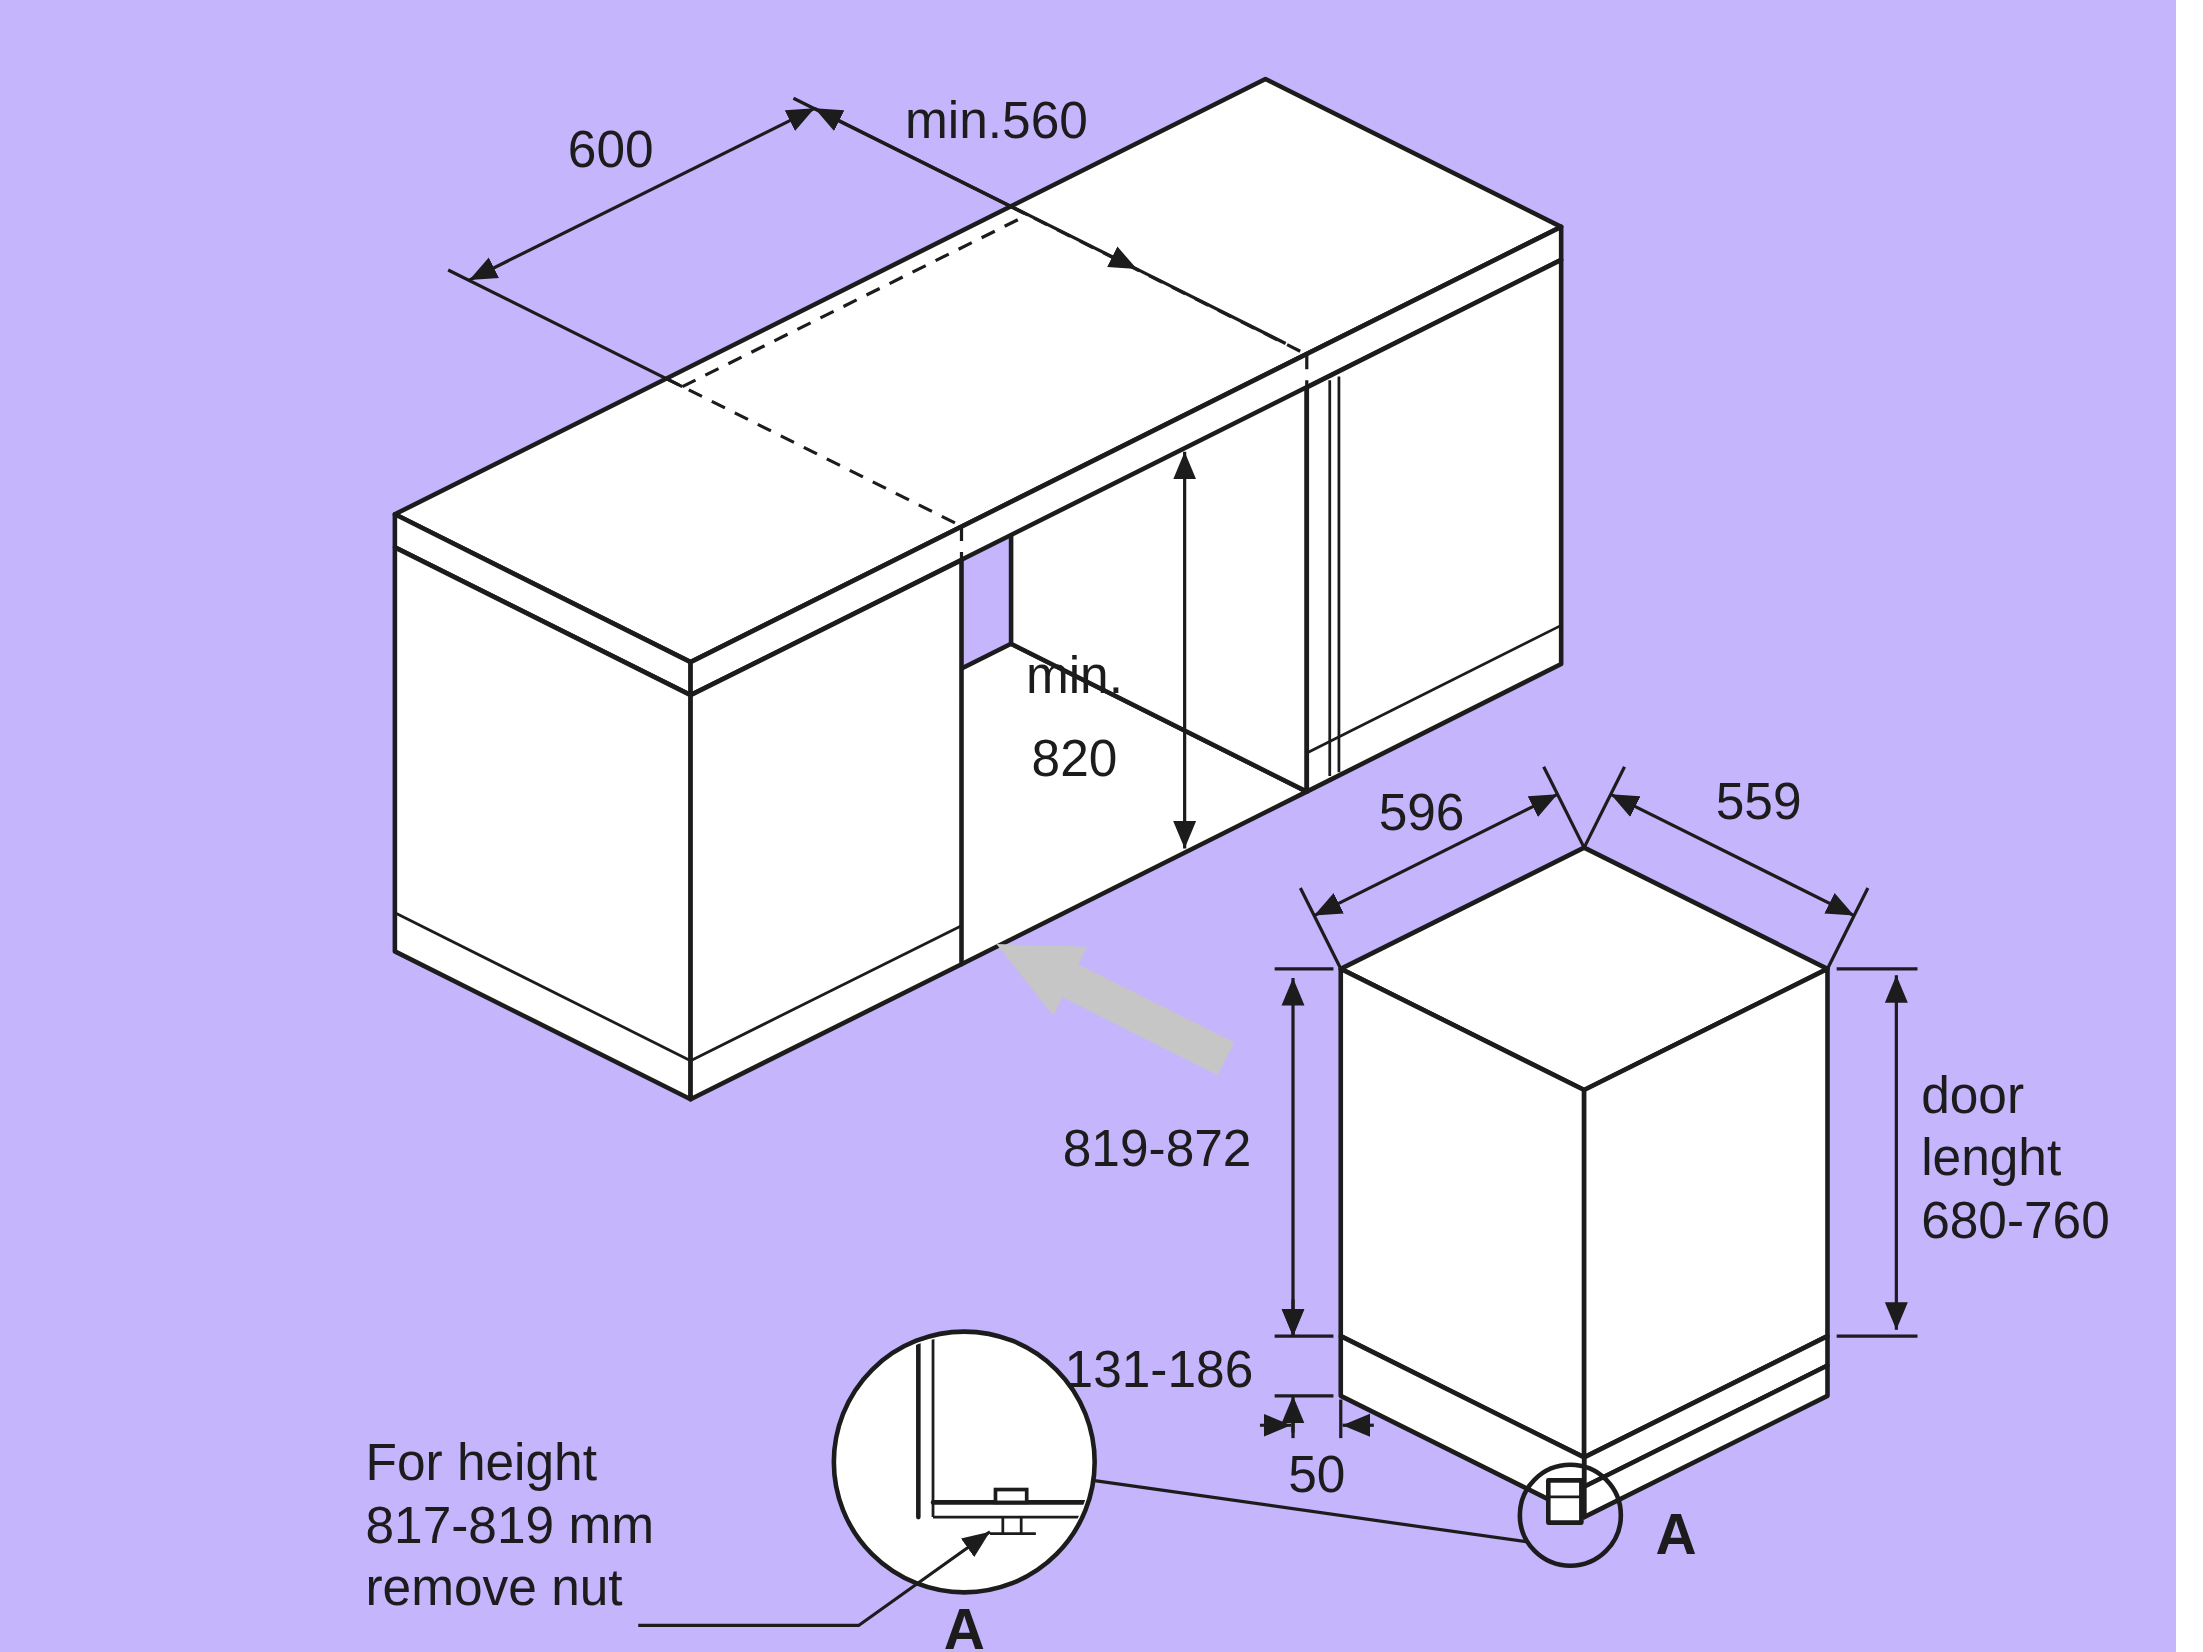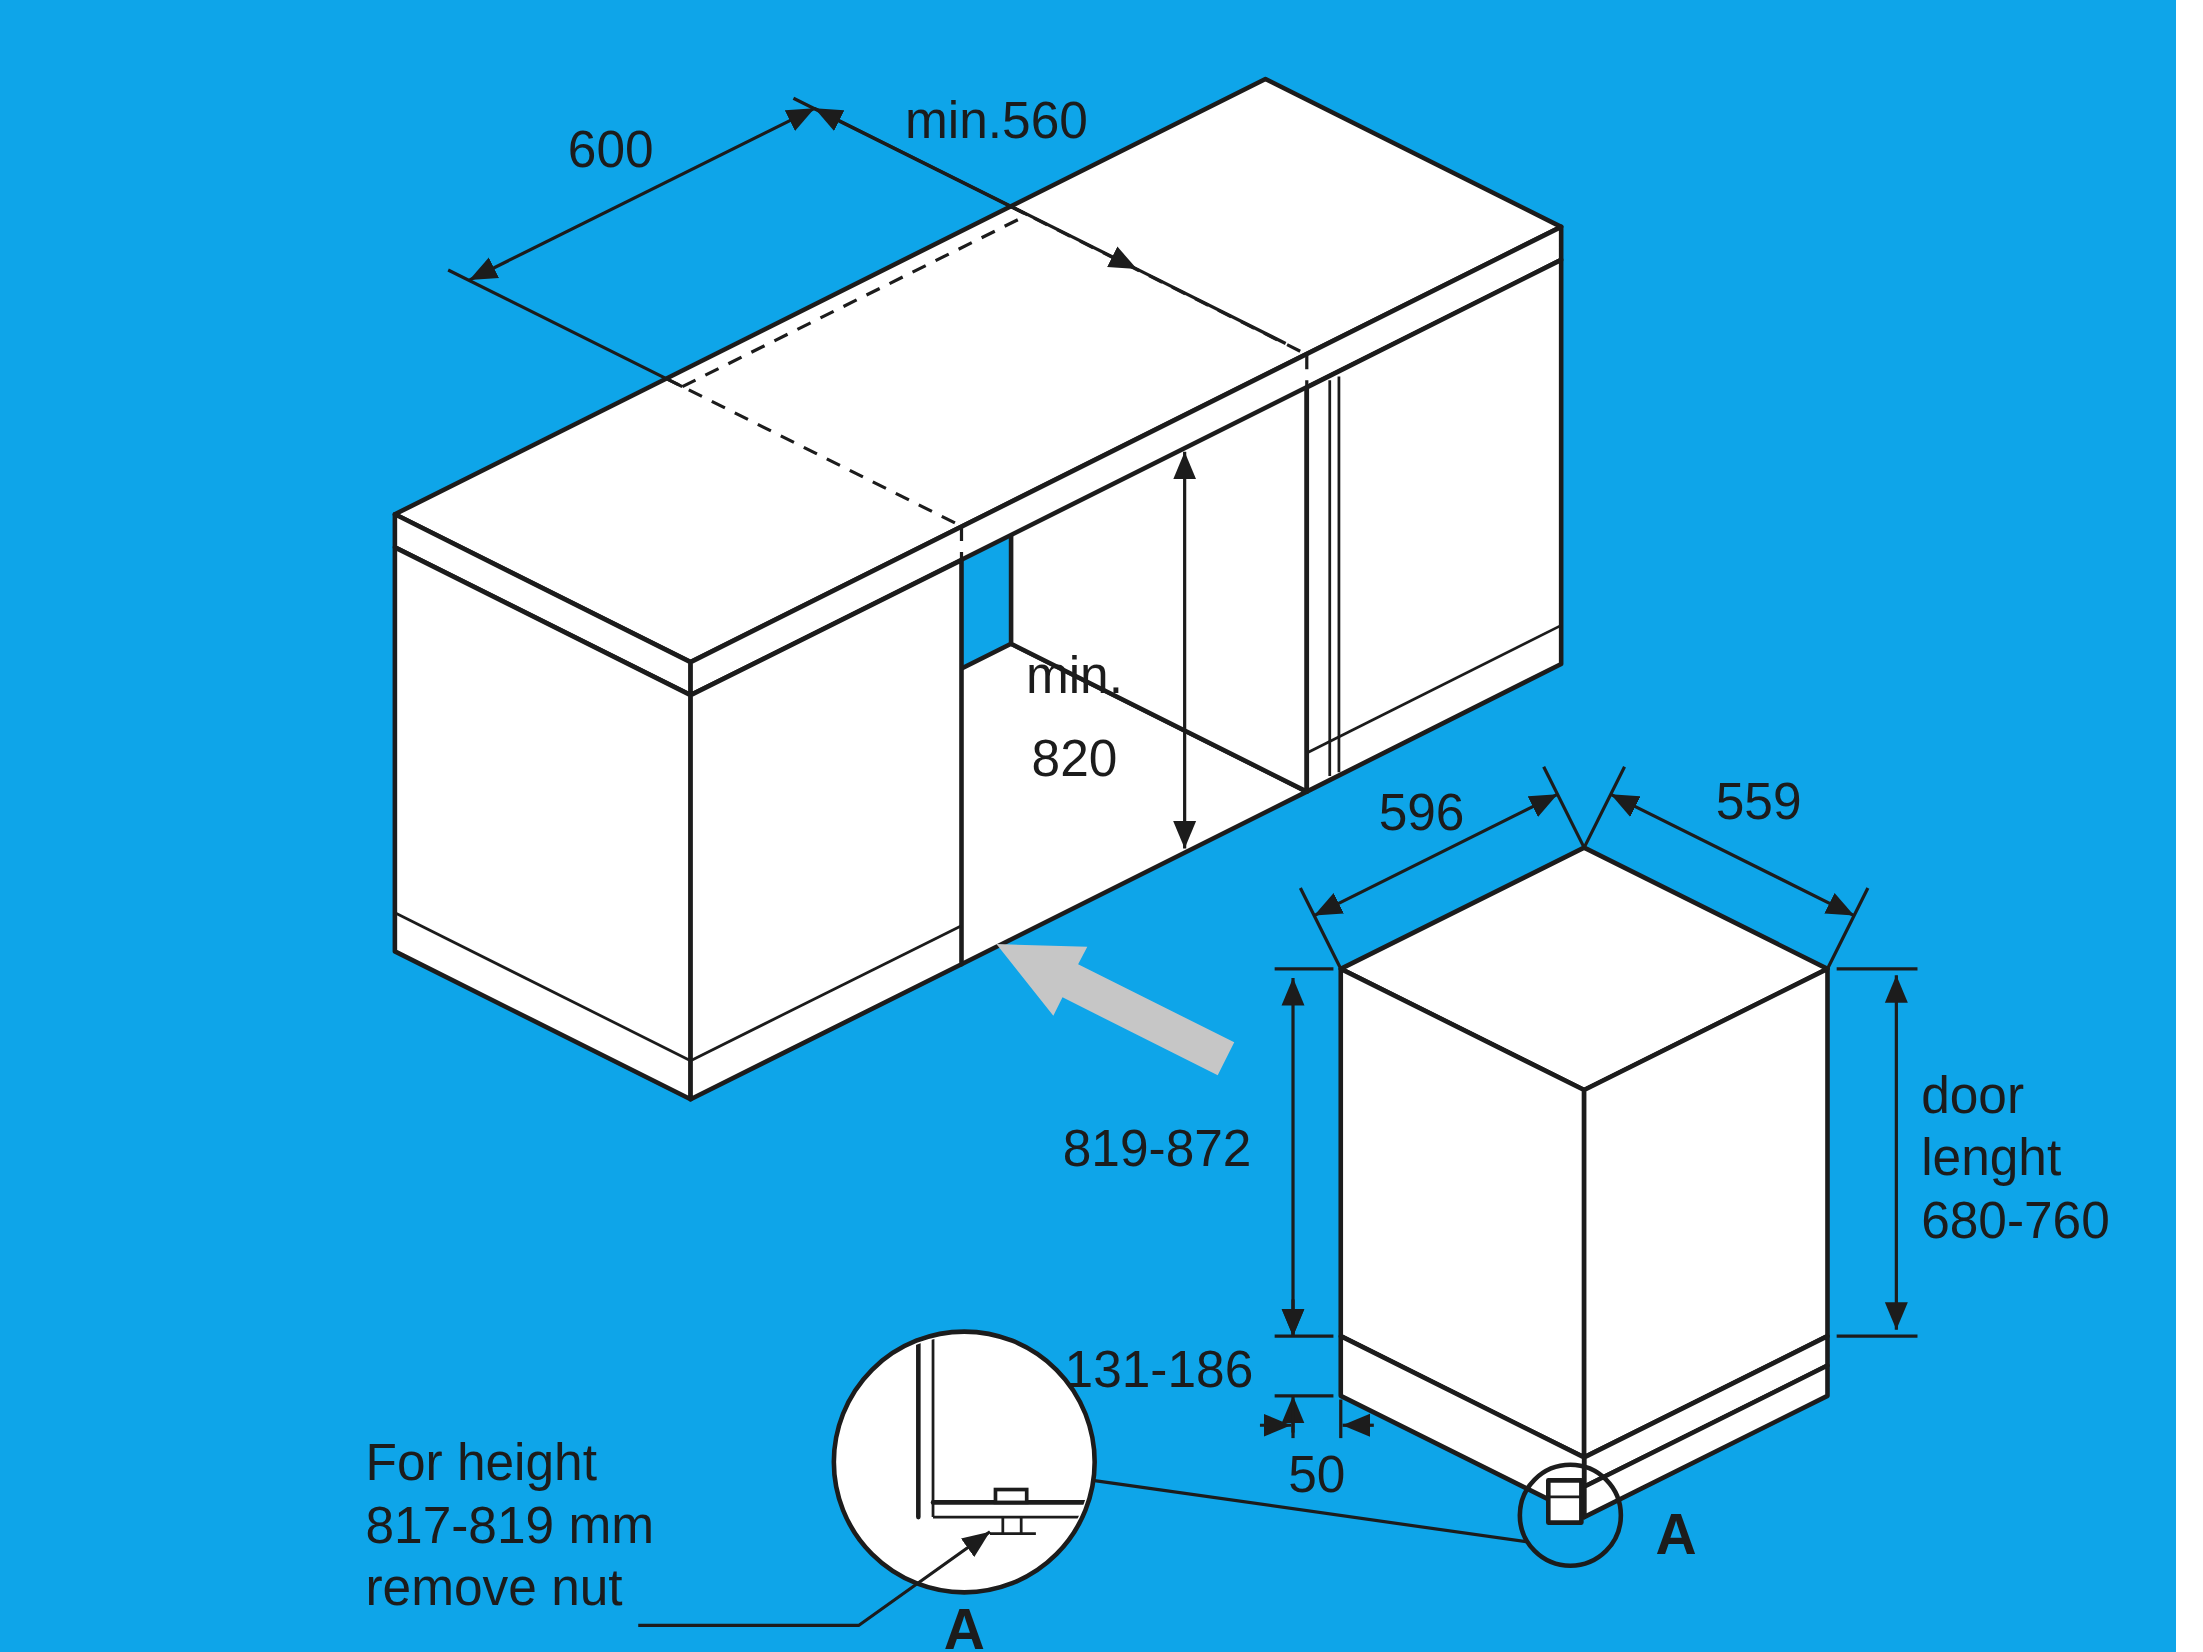--- a/index.html
+++ b/index.html
@@ -1,16 +1,16 @@
 <!DOCTYPE html>
 <html style="font-size:14.7px"><head>
 <meta charset="utf-8">
 <style>
   html,body{margin:0;padding:0;background:#ffffff;}
-  .stage{width:2176px;height:1653px;position:relative;background:#0ea5e9;}
+  .stage{width:2176px;height:1653px;position:relative;background:#c4b5fd;}
   svg{display:block;}
   .face{stroke:#1c1c1c;stroke-width:5;stroke-linejoin:round;fill:#ffffff;}
   .ln{fill:none;stroke:#1c1c1c;stroke-width:5;stroke-linejoin:round;stroke-linecap:round;}
   .dim{stroke:#1c1c1c;stroke-width:3.5;fill:none;}
   .dash{stroke:#1c1c1c;stroke-width:3.5;fill:none;stroke-dasharray:16 12;}
   .thin{stroke:#1c1c1c;stroke-width:3;fill:none;}
   text{font-family:"Liberation Sans",sans-serif;fill:#1c1c1c;}
   .t{font-size:56px;}
   .tm{font-size:62px;font-weight:bold;}
 </style>

